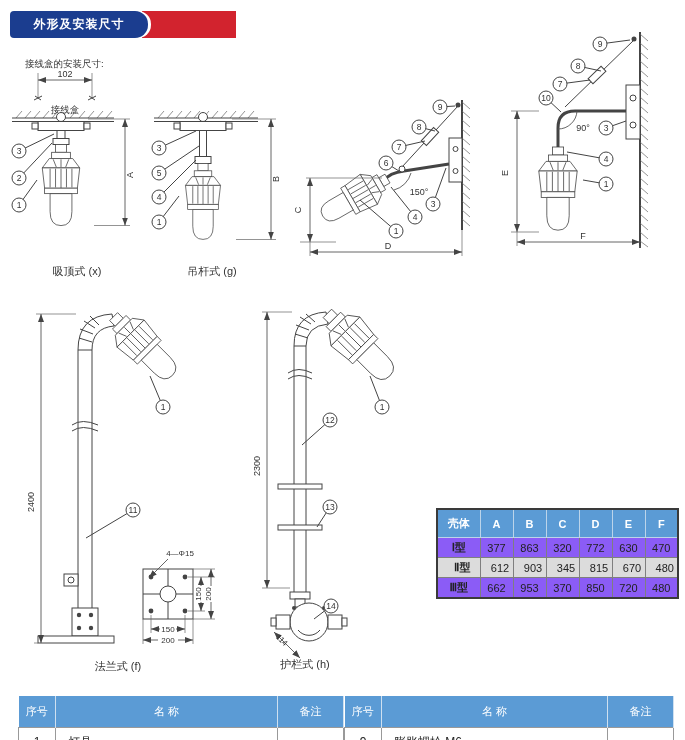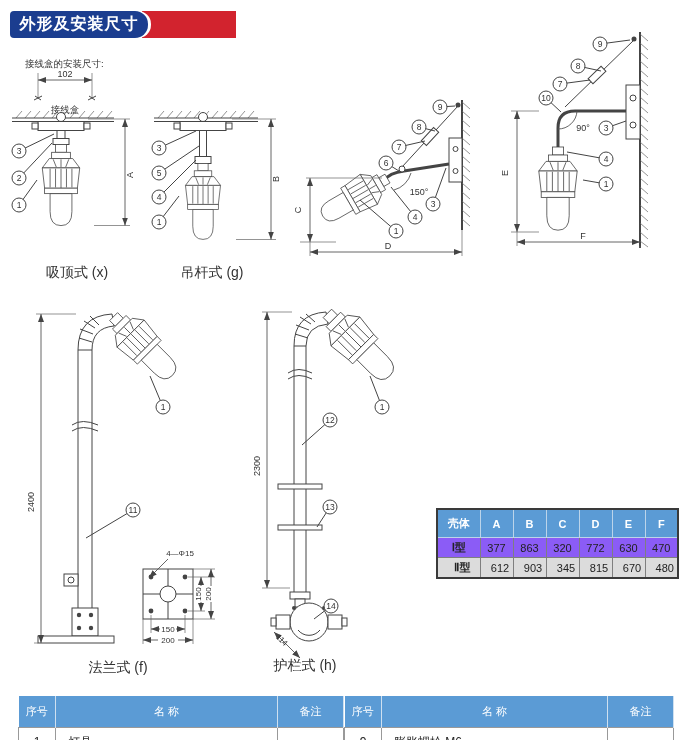--- a/index.html
+++ b/index.html
@@ -1,37 +1,37 @@
 <!DOCTYPE html>
 <html><head>
 <meta charset="utf-8">
 <style>
   html,body{margin:0;padding:0;background:#fff;}
   .page{position:relative;width:685px;height:740px;background:#fff;overflow:hidden;
         font-family:"Liberation Sans",sans-serif;color:#333;}
   
   .banner-blue{position:absolute;left:10px;top:11px;width:138px;height:27px;background:#1b3d8f;
     border-radius:4px 13px 13px 4px;z-index:2;box-shadow:3px 0 0 #fff;display:flex;align-items:center;justify-content:center;}
-  .banner-blue span{color:#fff;font-size:16px;font-weight:bold;letter-spacing:1px;}
+  .banner-blue span{color:#fff;font-size:12px;font-weight:bold;letter-spacing:1px;}
   .banner-red{position:absolute;left:142px;top:11px;width:94px;height:27px;background:#d2232e;z-index:1;}
   
   svg.drw{position:absolute;overflow:visible;}
   svg text{font-family:"Liberation Sans",sans-serif;fill:#333;}
   .ln{stroke:#444;stroke-width:1;fill:none;}
   .ln2{stroke:#444;stroke-width:2;fill:none;}
   .arm{stroke:#444;stroke-width:3;fill:none;}
   .fw{fill:#fff;stroke:#444;stroke-width:1;}
   .dk{fill:#444;stroke:none;}
   .dim{stroke:#555;stroke-width:0.9;fill:none;}
   .thin{stroke:#666;stroke-width:0.7;fill:none;}
   .dt{font-size:9px;}
   .dts{font-size:8px;}
   .co circle{fill:#fff;stroke:#444;stroke-width:1;}
   .co text{font-size:8.5px;text-anchor:middle;}
-  .cap{position:absolute;font-size:14px;color:#333;text-align:center;}
+  .cap{position:absolute;font-size:11px;color:#333;text-align:center;}
   
   .st{position:absolute;left:436px;top:508px;width:241px;border-collapse:collapse;table-layout:fixed;
       border:2px solid #3a3a3a;font-size:11px;}
   .st th{background:#5b9bd5;color:#fff;font-weight:bold;height:25px;border:1px solid #bcd4ea;text-align:center;}
   .st td{height:17px;border:1px solid #7f7f7f;text-align:center;color:#222;background:#8b5cf6;}
   .st tr.alt td{background:#dcdcdc;padding-left:8px;}
   .st td.tn{font-weight:bold;}
   
   .parts{position:absolute;left:18px;top:696px;width:656px;height:44px;display:flex;overflow:hidden;}
   .pt{border-collapse:collapse;table-layout:fixed;font-size:11px;}
@@ -405,20 +405,29 @@
       <td>630</td>
       <td>470</td>
     </tr>
     <tr class="alt">
       <td class="tn">Ⅱ型</td>
       <td>612</td>
       <td>903</td>
       <td>345</td>
       <td>815</td>
       <td>670</td>
+      <td>480</td>
+    </tr>
+    <tr>
+      <td class="tn">Ⅲ型</td>
+      <td>662</td>
+      <td>953</td>
+      <td>370</td>
+      <td>850</td>
+      <td>720</td>
       <td>480</td>
     </tr>
   </tbody>
     </table>
 
   <div class="parts">
     <table class="pt" style="width:325px">
       <colgroup>
           <col style="width:37px">
           <col style="width:222px">

